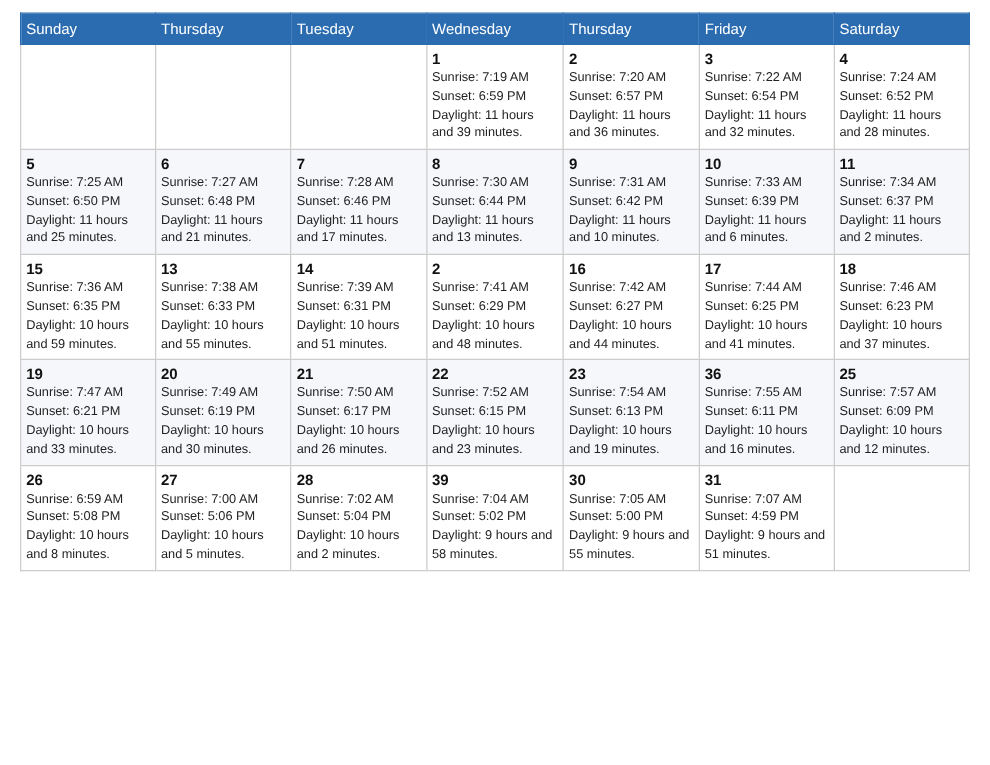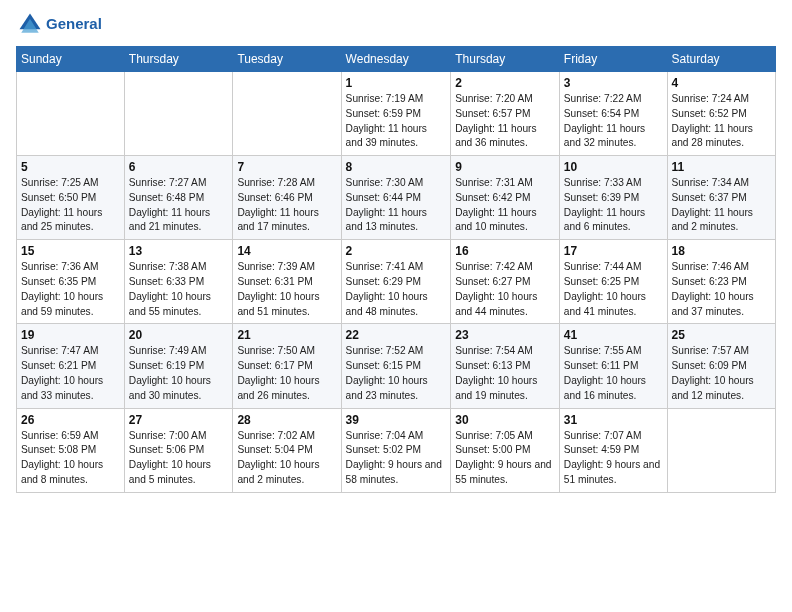--- a/index.html
+++ b/index.html
@@ -81,38 +81,20 @@
       line-height: 1.45;
     }
     td.empty {
       background: #fff;
     }
   </style>
 </head>
 <body>
 
 <div class="page">
-  <div class="header">
-    <div class="logo">
-      <svg class="logo-icon" viewBox="0 0 32 32" xmlns="http://www.w3.org/2000/svg">
-        <polygon points="16,4 28,22 4,22" fill="#1e5fa8"></polygon>
-        <polygon points="16,10 26,26 6,26" fill="#4a9fd4" opacity="0.7"></polygon>
-      </svg>
-      <div>
-        <div style="font-size:15px;font-weight:bold;color:#1a1a1a;line-height:1.15;">
-          <span style="color:#1e5fa8;">General</span>
-        </div>
-        <div style="font-size:15px;font-weight:bold;color:#1e5fa8;line-height:1.15;"></div>
-      </div>
-    </div>
-    <div class="title-block">
-      <div class="month-title"></div>
-      <div class="location"></div>
-    </div>
-  </div>
 
   <table>
     <thead>
       <tr>
       <th>Sunday</th>
           <th>Thursday</th>
           <th>Tuesday</th>
           <th>Wednesday</th>
           <th>Thursday</th>
           <th>Friday</th>
@@ -216,21 +198,21 @@
           </td>
           <td>
             <div class="day-num">22</div>
             <div class="day-info">Sunrise: 7:52 AM<br>Sunset: 6:15 PM<br>Daylight: 10 hours and 23 minutes.</div>
           </td>
           <td>
             <div class="day-num">23</div>
             <div class="day-info">Sunrise: 7:54 AM<br>Sunset: 6:13 PM<br>Daylight: 10 hours and 19 minutes.</div>
           </td>
           <td>
-            <div class="day-num">41</div>
+            <div class="day-num">36</div>
             <div class="day-info">Sunrise: 7:55 AM<br>Sunset: 6:11 PM<br>Daylight: 10 hours and 16 minutes.</div>
           </td>
           <td>
             <div class="day-num">25</div>
             <div class="day-info">Sunrise: 7:57 AM<br>Sunset: 6:09 PM<br>Daylight: 10 hours and 12 minutes.</div>
           </td>
         </tr>
         <tr>
           <td>
             <div class="day-num">26</div>

